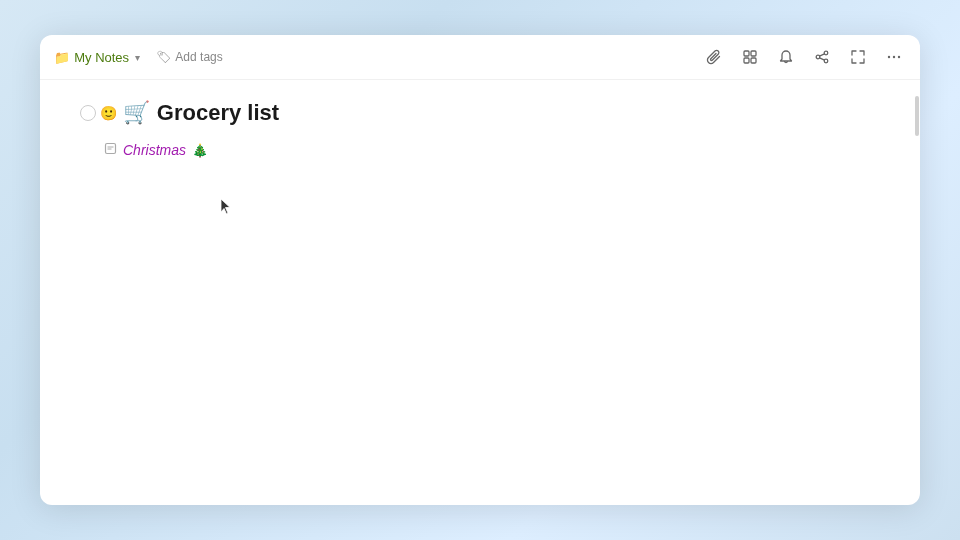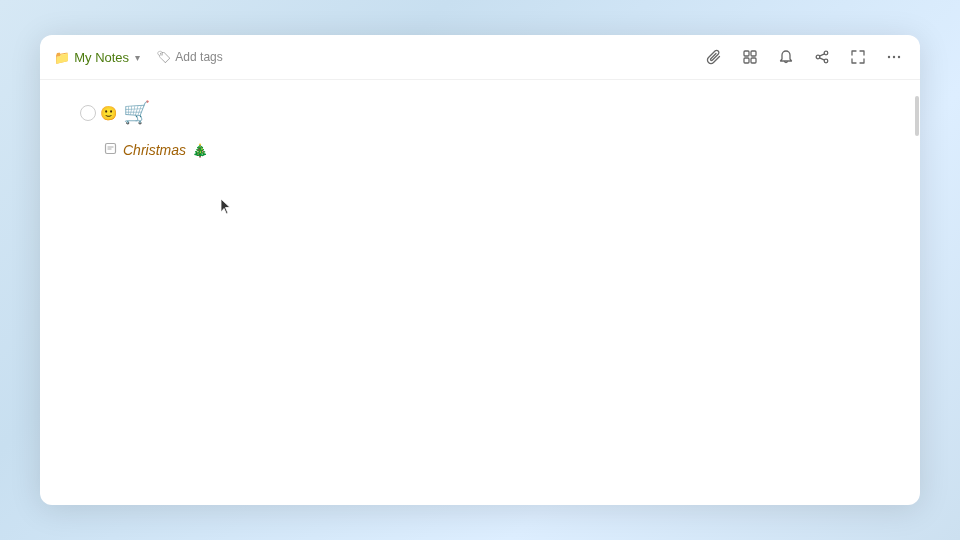--- a/index.html
+++ b/index.html
@@ -151,21 +151,21 @@
       margin-top: 4px;
     }
 
     .sub-item-icon {
       font-size: 13px;
       color: #888;
     }
 
     .sub-item-label {
       font-size: 14px;
-      color: #a16207;
+      color: #a21caf;
       font-style: italic;
     }
 
     .sub-item-emoji {
       font-size: 13px;
     }
 
     
     .scrollbar-track {
       position: absolute;
@@ -260,20 +260,21 @@
 
   <div class="content">
 
     <div class="note-title-row">
       <div class="title-controls">
         <span class="circle-btn"></span>
         <span class="emoji-btn">🙂</span>
       </div>
       <h1 class="note-title">
         <span>🛒</span>
+        <span>Grocery list</span>
       </h1>
     </div>
 
     <div class="sub-item">
       <span class="sub-item-icon">
         <svg width="13" height="13" viewBox="0 0 13 13" fill="none">
           <rect x="1.5" y="1.5" width="10" height="10" rx="1.5" stroke="#aaa" stroke-width="1.2"></rect>
           <line x1="3.5" y1="5" x2="9.5" y2="5" stroke="#aaa" stroke-width="1"></line>
           <line x1="3.5" y1="7" x2="7.5" y2="7" stroke="#aaa" stroke-width="1"></line>
         </svg>

